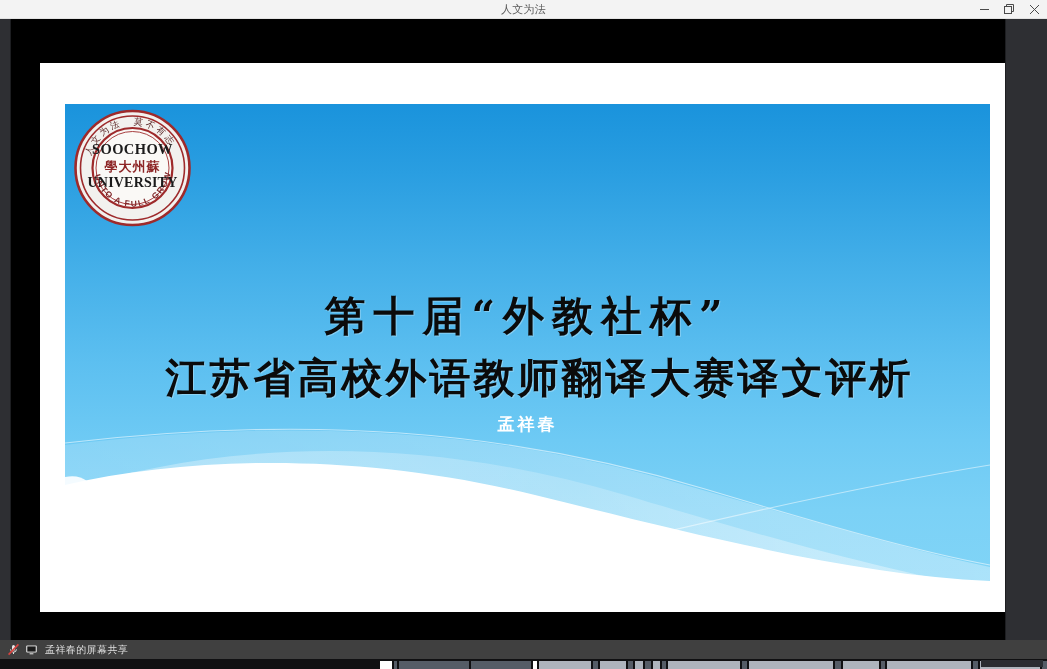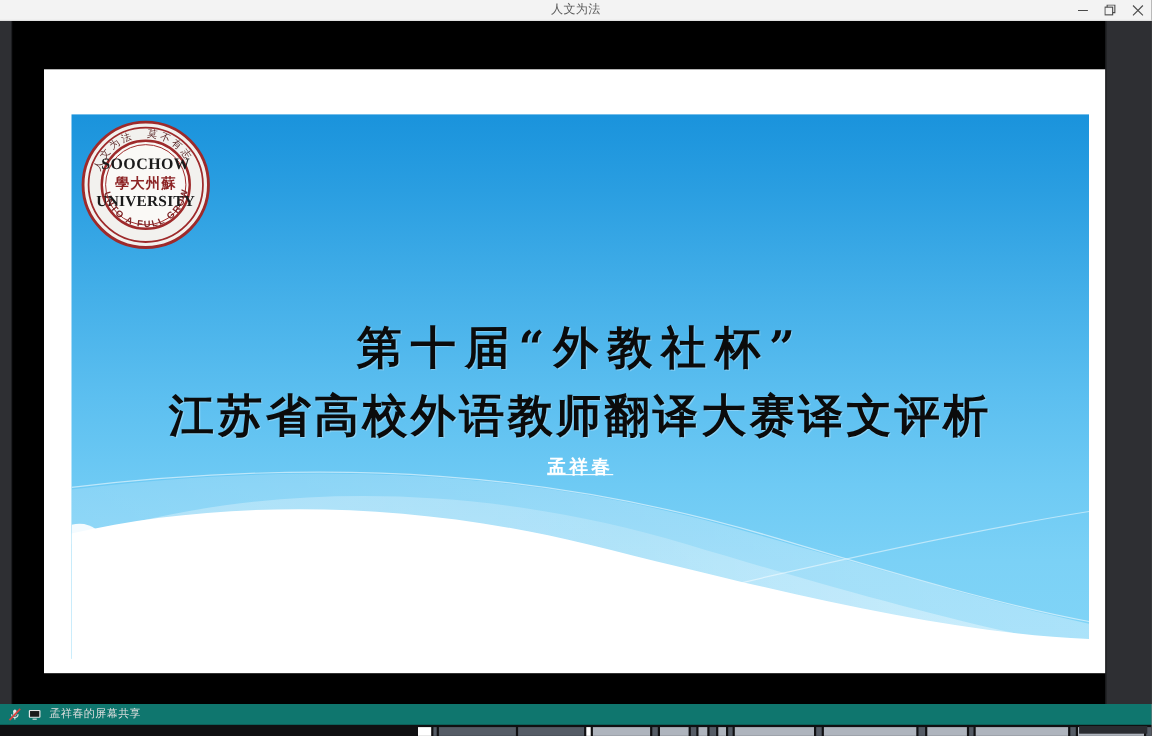--- a/index.html
+++ b/index.html
@@ -109,49 +109,48 @@
     position:absolute; left:0; width:100%;
     text-align:center;
     color:#0b0b0b;
     font-family:"DejaVu Serif","Liberation Serif",serif;
     font-weight:bold;
     letter-spacing:4px;
     text-shadow:1px 1px 0 rgba(255,255,255,.28);
     white-space:nowrap;
   }
   .ttl.l1 { top:185px; font-size:41px; letter-spacing:8px; }
-  .ttl.l2 { top:247px; font-size:41px; letter-spacing:3px; }
+  .ttl.l2 { top:247px; font-size:41px; letter-spacing:3px;margin-left:12px; }
 
   .author {
     position:absolute; left:0; width:100%;
     top:309px;
     text-align:center;
     color:#ffffff;
     font-family:"DejaVu Serif","Liberation Serif",serif;
     font-weight:bold;
     font-size:17px;
     letter-spacing:3px;
-    text-decoration:underline;
   }
   .venue {
     position:absolute; left:0; width:100%;
     top:354px;
     text-align:center;
     color:#ffffff;
     font-family:"DejaVu Serif","Liberation Serif",serif;
     font-weight:bold;
     font-size:21px;
     letter-spacing:2px;
   }
 
   
   .meetbar {
     position:absolute; left:0; top:640px;
     width:1047px; height:19px;
-    background:#0f766e;
+    background:#404040;
     display:flex; align-items:center;
     padding-left:6px;
     z-index:40;
   }
   .meetbar .ic { width:15px; height:15px; margin-right:3px; flex:0 0 auto;
                  display:flex; align-items:center; justify-content:center; }
   .meetbar .ic svg { display:block; }
   .share-label {
     font-size:10px; color:#dedede; letter-spacing:0.4px;
     line-height:19px; margin-left:3px;

